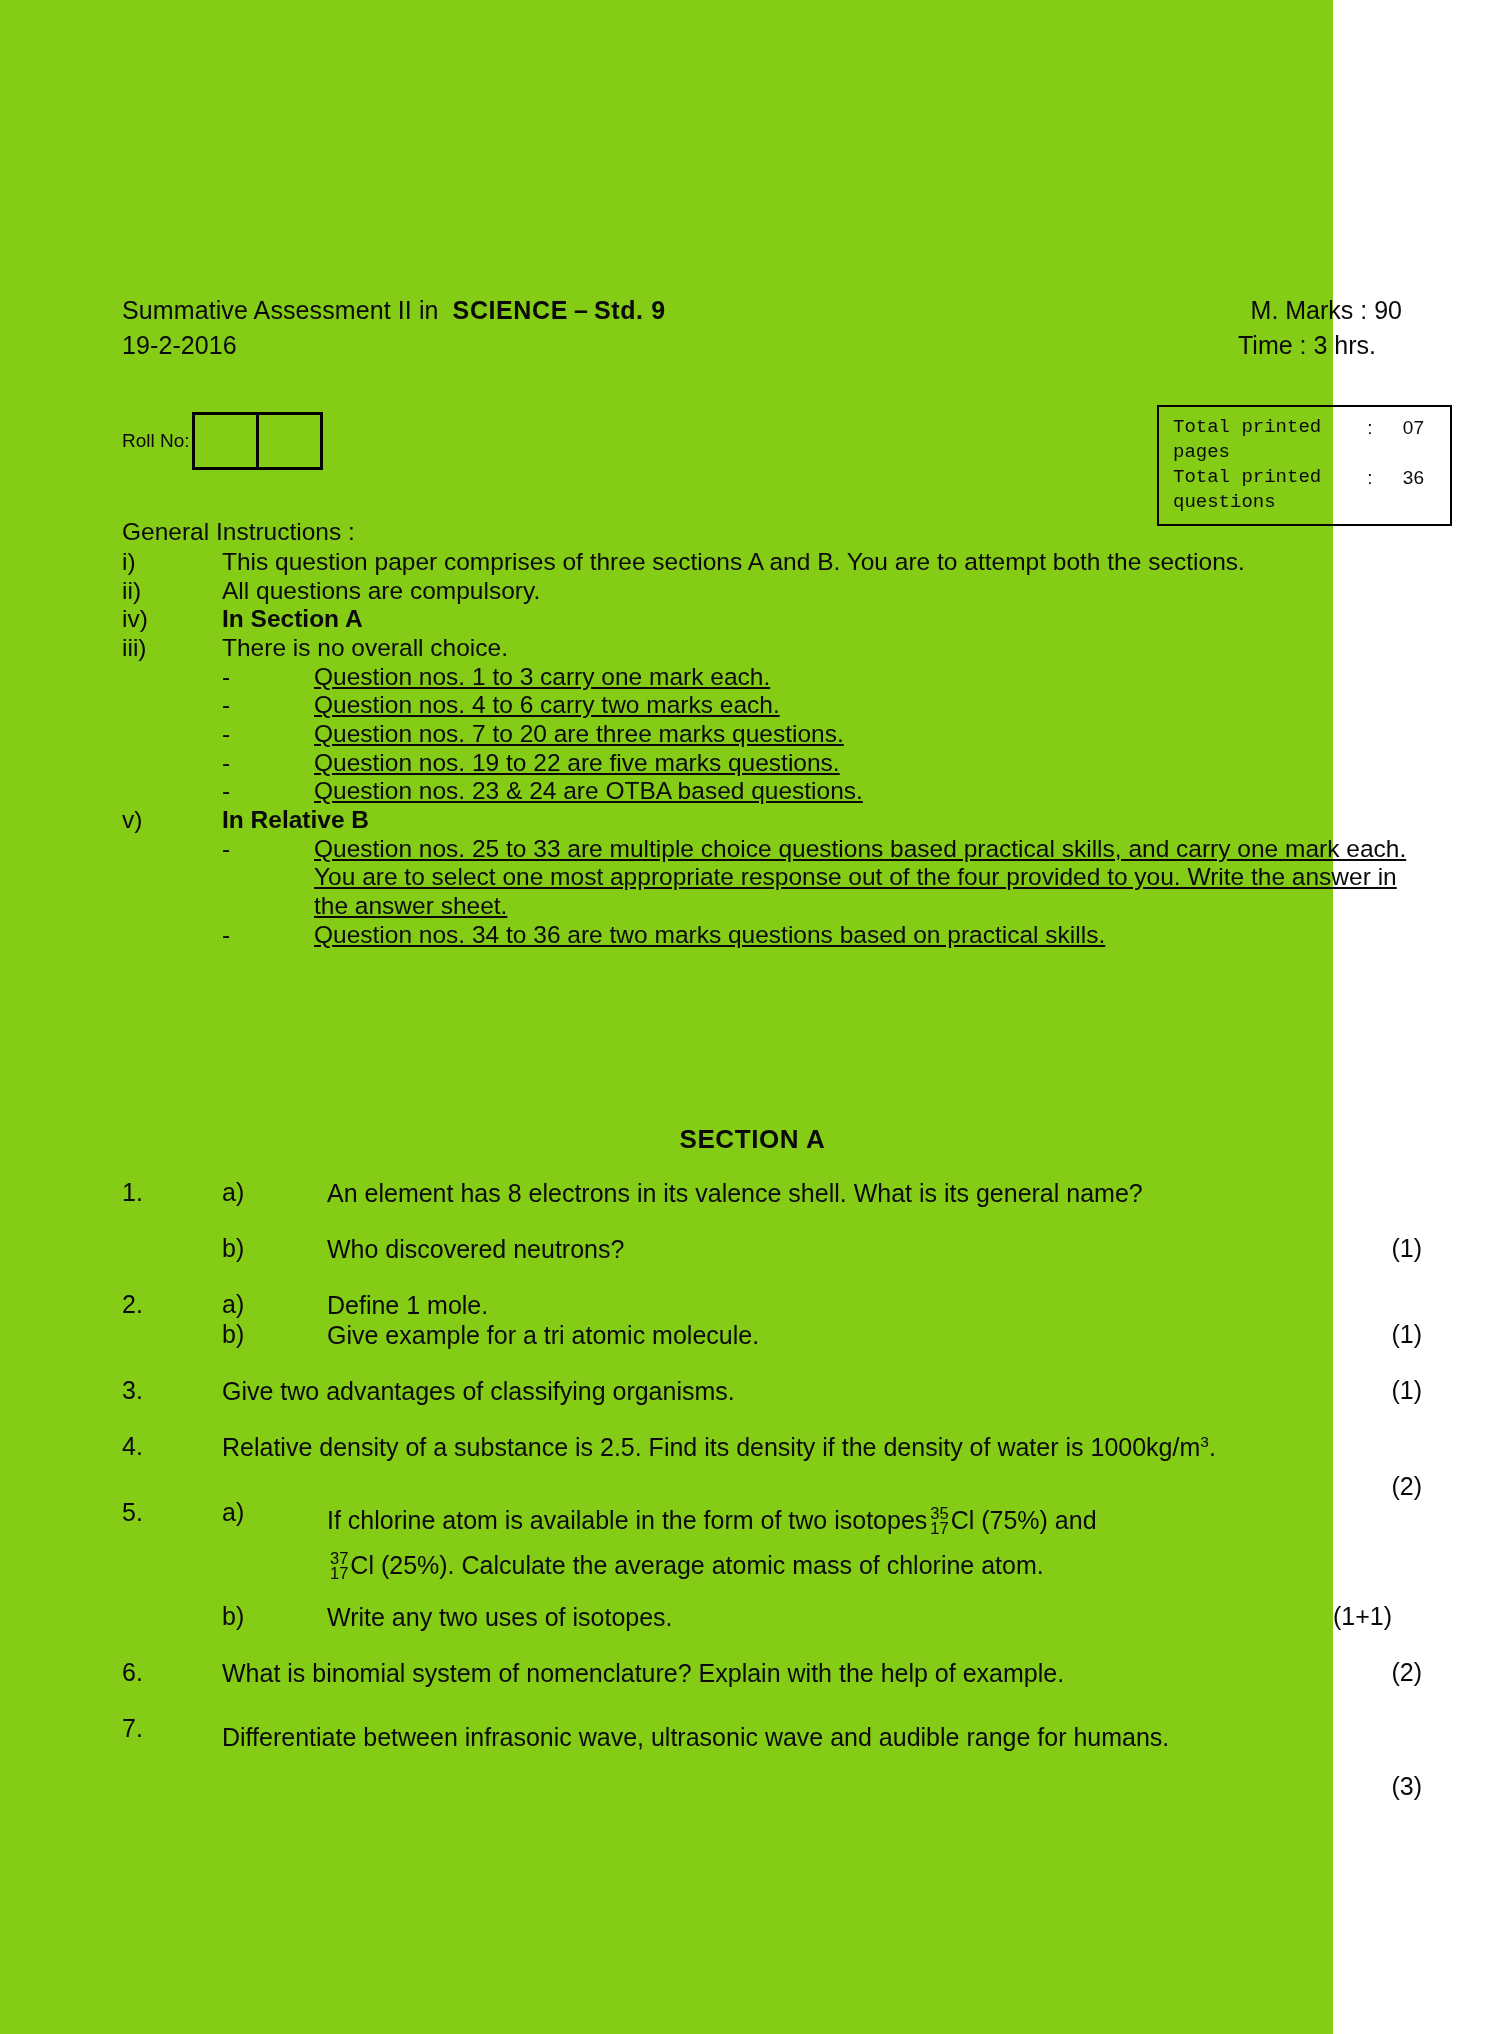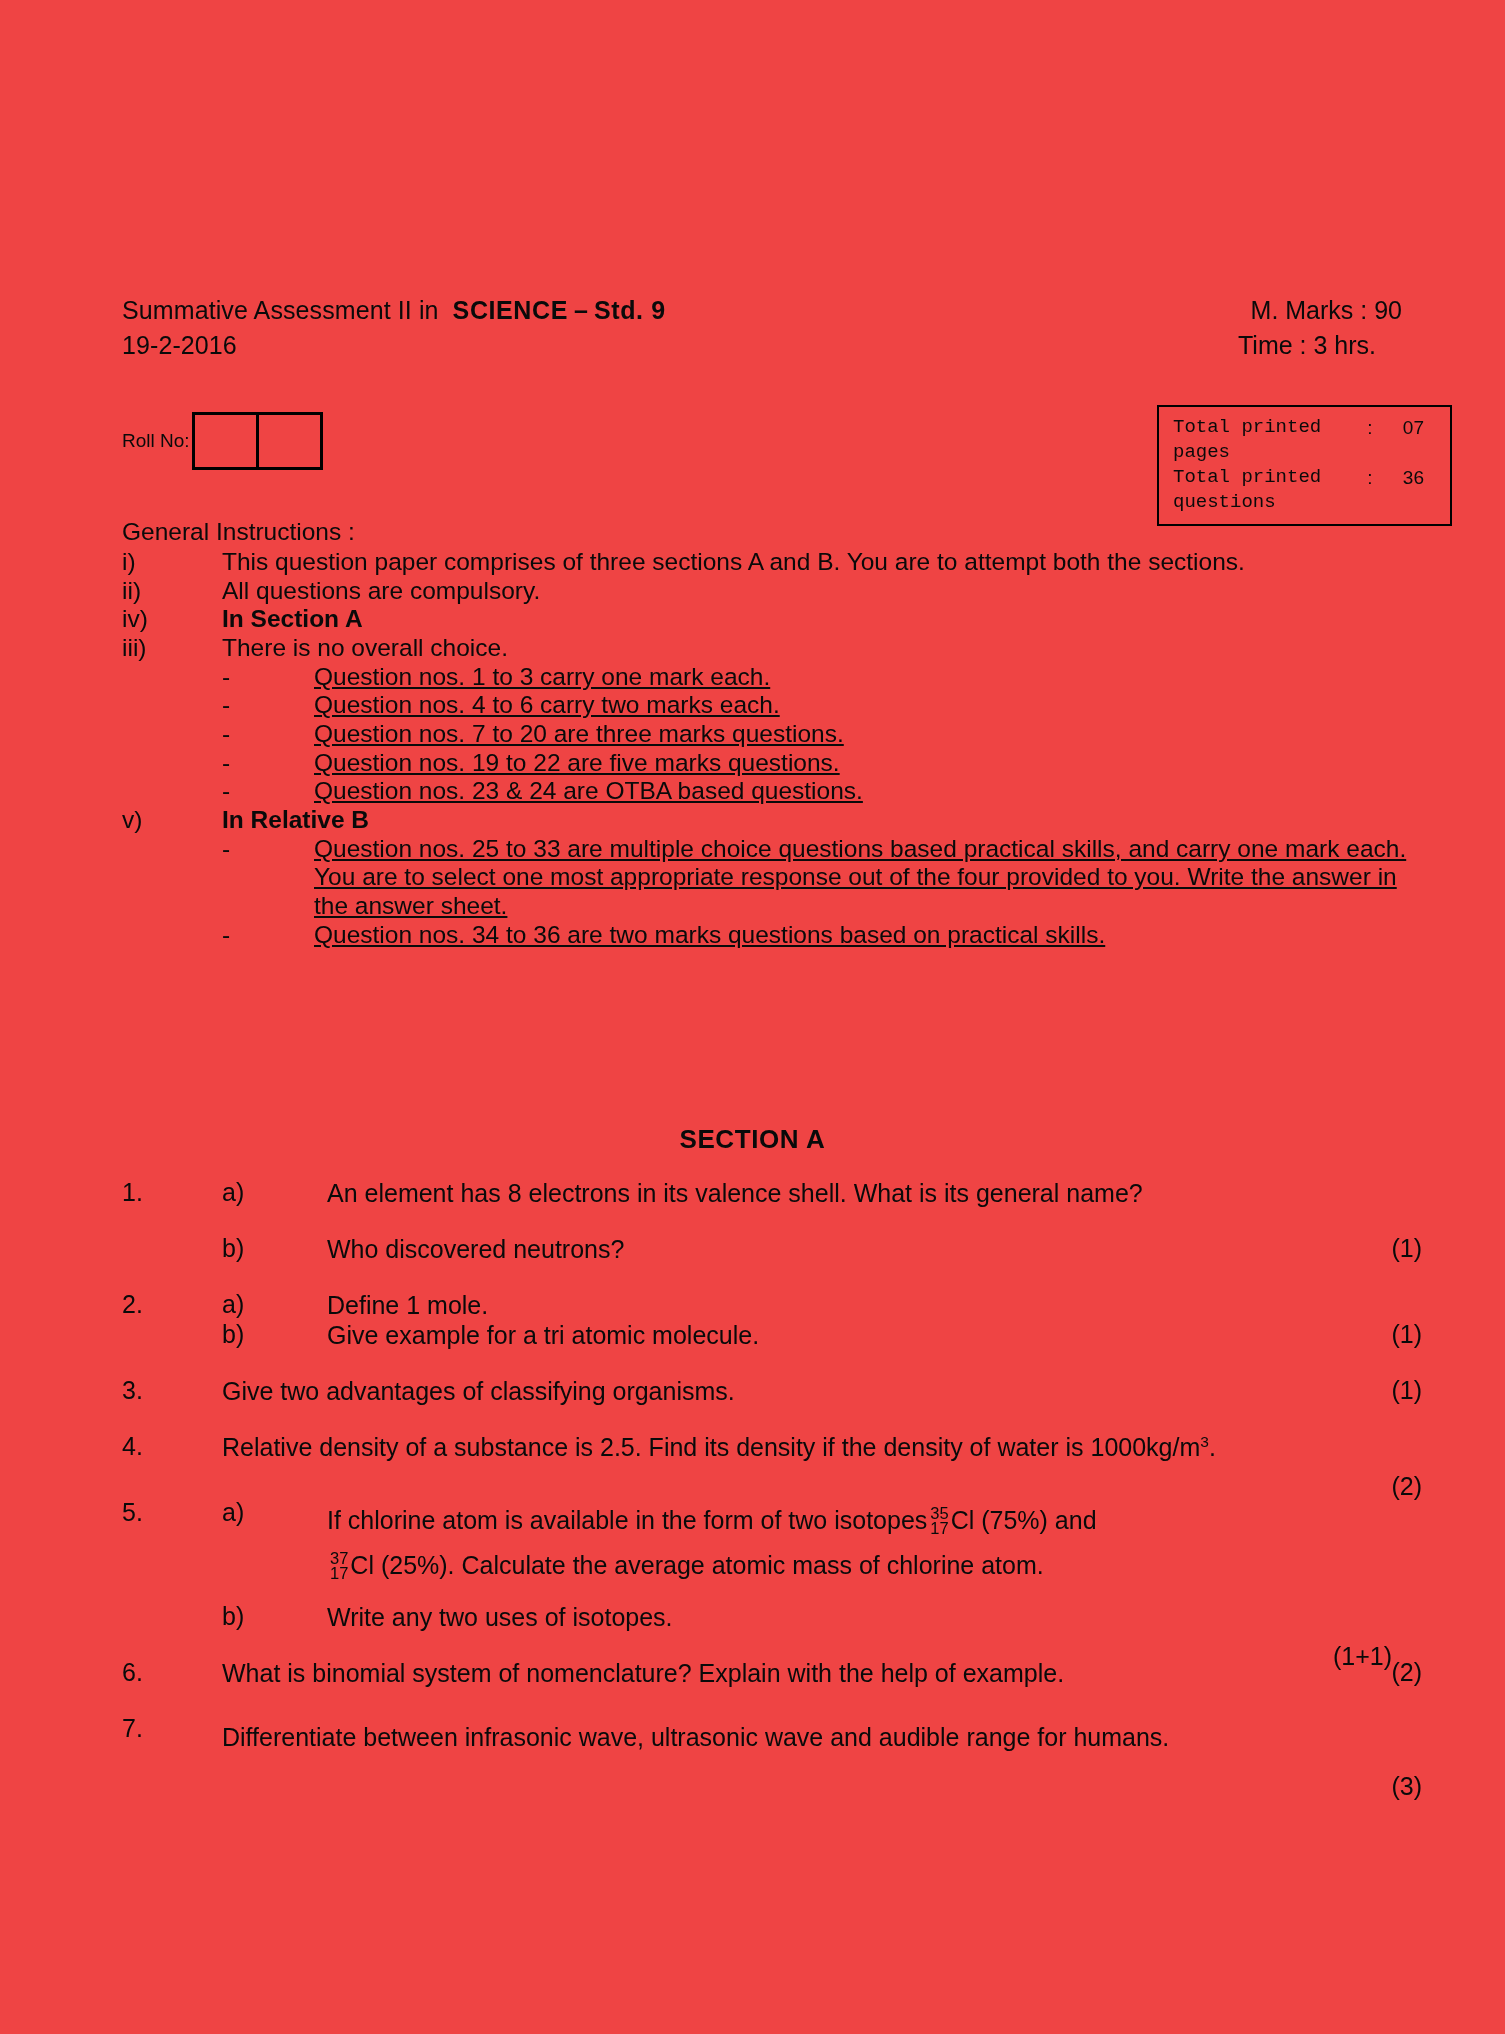--- a/index.html
+++ b/index.html
@@ -12,23 +12,23 @@
     height: 2034px;
     position: relative;
     font-family: "Liberation Sans", sans-serif;
     color: #0a0a0a;
     overflow: hidden;
   }
 
   .page {
     position: absolute;
     left: 0; top: 0;
-    width: 1505px;
+    width: 1333px;
     height: 2034px;
-    background: #ef4444;
+    background: #84cc16;
   }
 
   
   .header {
     position: absolute;
     left: 122px;
     top: 296px;
     width: 1280px;
   }
   .hdr-row {
@@ -346,21 +346,21 @@
     <div class="q-row">
       <span class="q-num">5.</span>
       <span class="q-sub">a)</span>
       <span class="q-body" style="padding-right:70px; line-height:1.8;"><span>If chlorine atom is available in the form of two isotopes</span><span class="iso"><span class="top">35</span><span class="bot">17</span></span><span class="iso-el">Cl (75%) and</span><br><span class="iso"><span class="top">37</span><span class="bot">17</span></span><span class="iso-el">Cl (25%). Calculate the average atomic mass of chlorine atom.</span></span>
     </div>
     <div class="gap-s"></div>
     <div class="q-row">
       <span class="q-num"></span>
       <span class="q-sub">b)</span>
       <span class="q-body">Write any two uses of isotopes.</span>
-      <span class="q-marks" style="width:130px; right:30px;margin-top:40px;">(1+1)</span>
+      <span class="q-marks" style="width:130px; right:30px;">(1+1)</span>
     </div>
 
     <div class="gap-m"></div>
 
     <div class="q-row">
       <span class="q-num">6.</span>
       <span class="q-body">What is binomial system of nomenclature? Explain with the help of example.</span>
       <span class="q-marks">(2)</span>
     </div>
 

